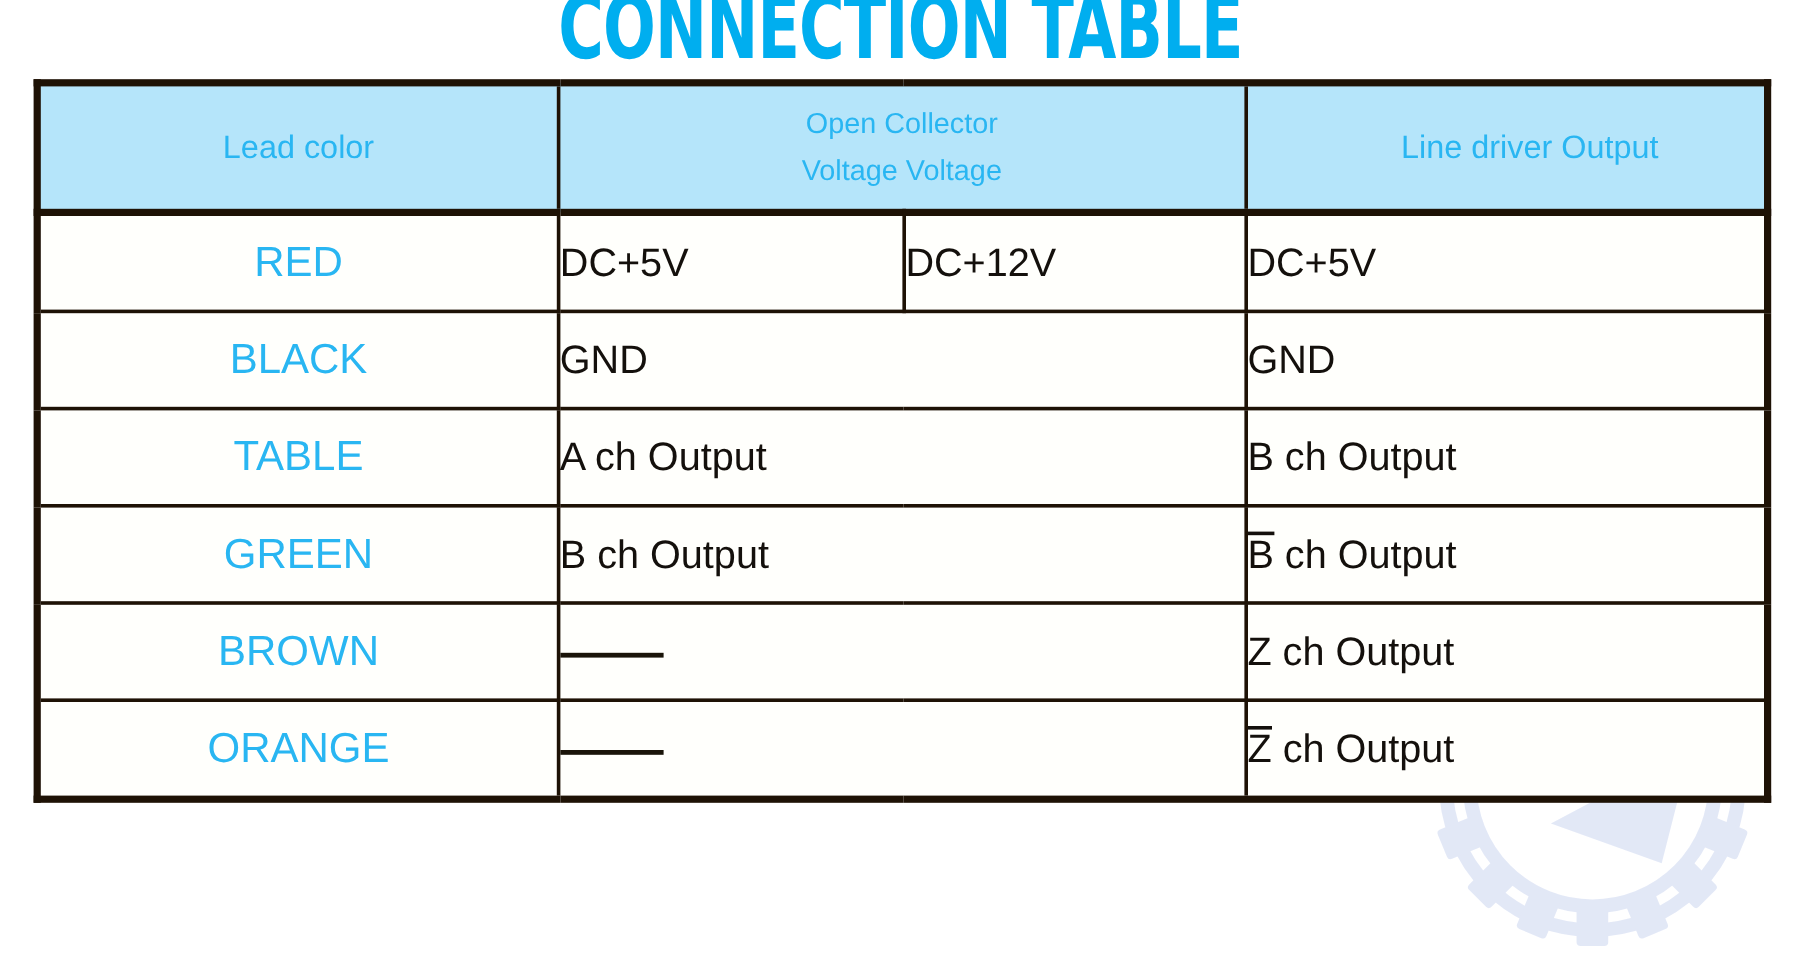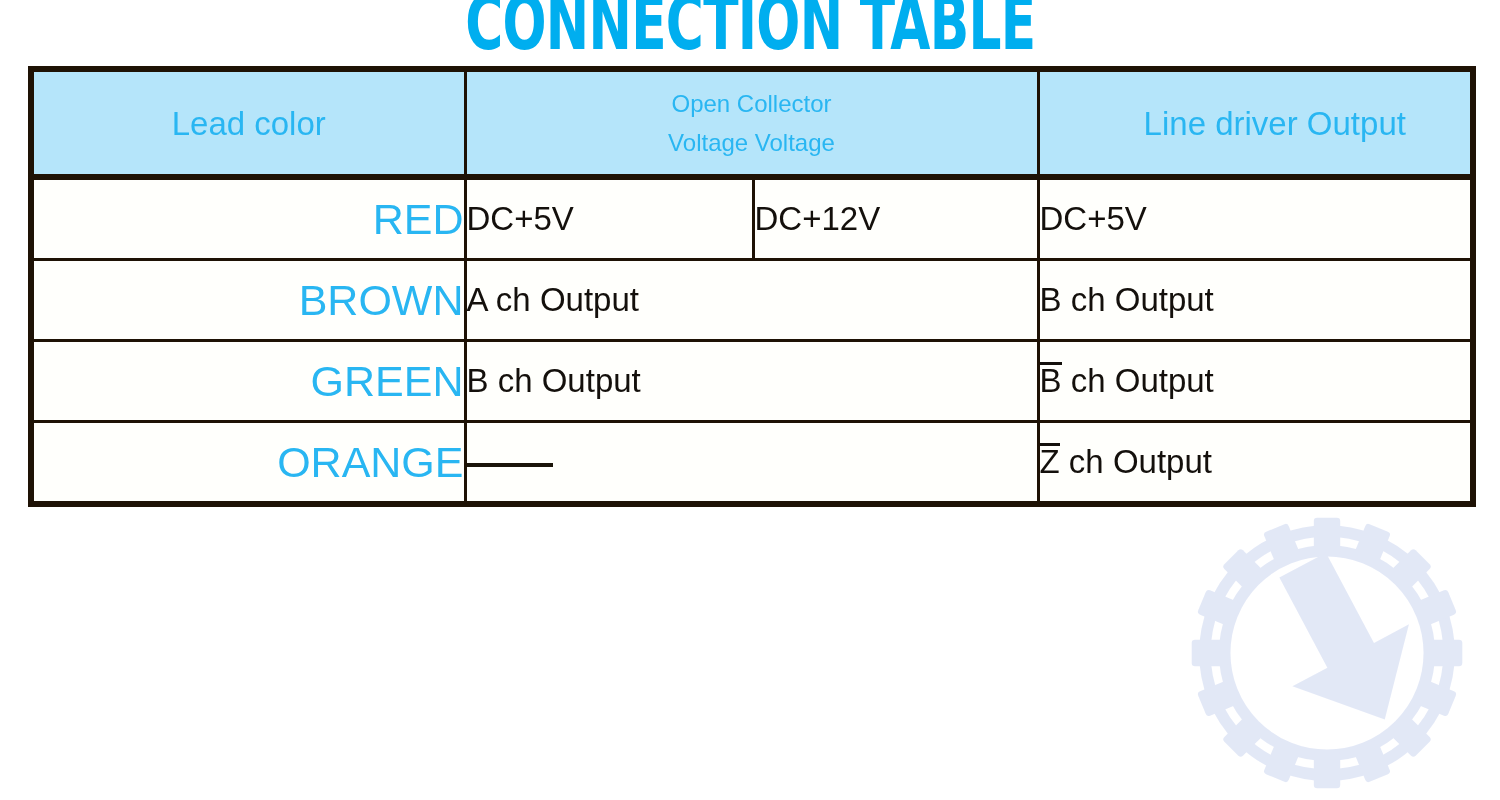--- a/index.html
+++ b/index.html
@@ -85,33 +85,33 @@
     height: 102px;
   }
   .conn tr.header-row th.lead-h   { border-left-width: 6px; }
   .conn tr.header-row th.line-h   { border-right-width: 6px; padding-left: 40px; }
   .conn tbody tr td.edge-left     { border-left-width: 6px; }
   .conn tbody tr td.edge-right    { border-right-width: 6px; }
   .conn tbody tr:last-child td    { border-bottom-width: 6px; }
 
   .head-text {
     color: #29b6f2;
-    font-size: 33px;
+    font-size: 27px;
     line-height: 39px;
     text-align: center;
     font-weight: 400;
     padding: 0 6px;
   }
   .head-text.two-line { font-size: 24px; }
 
   .lead-cell {
-    text-align: right;
+    text-align: center;
     padding-right: 48px;
     color: #29b6f2;
-    font-size: 43px;
+    font-size: 35px;
     height: 78px;
   }
   .val-cell {
     text-align: left;
     color: #14100c;
     font-size: 33px;
     height: 78px;
   }
 
   .dash {
@@ -189,29 +189,39 @@
       </tr>
     </thead>
     <tbody>
         <tr>
           <td class="lead-cell edge-left">RED</td>
           <td class="val-cell">DC+5V</td>
           <td class="val-cell">DC+12V</td>
           <td class="val-cell edge-right">DC+5V</td>
         </tr>
         <tr>
-          <td class="lead-cell edge-left">BROWN</td>
+          <td class="lead-cell edge-left">BLACK</td>
+          <td colspan="2" class="val-cell">GND</td>
+          <td class="val-cell edge-right">GND</td>
+        </tr>
+        <tr>
+          <td class="lead-cell edge-left">TABLE</td>
           <td colspan="2" class="val-cell">A ch Output</td>
           <td class="val-cell edge-right">B ch Output</td>
         </tr>
         <tr>
           <td class="lead-cell edge-left">GREEN</td>
           <td colspan="2" class="val-cell">B ch Output</td>
           <td class="val-cell edge-right"><span class="ovl">B</span><span> ch Output</span></td>
         </tr>
         <tr>
+          <td class="lead-cell edge-left">BROWN</td>
+          <td colspan="2" class="val-cell"><span class="dash"></span></td>
+          <td class="val-cell edge-right">Z ch Output</td>
+        </tr>
+        <tr>
           <td class="lead-cell edge-left">ORANGE</td>
           <td colspan="2" class="val-cell"><span class="dash"></span></td>
           <td class="val-cell edge-right"><span class="ovl">Z</span><span> ch Output</span></td>
         </tr>
       </tbody>
   </table>
 </div>
 
 </body></html>

